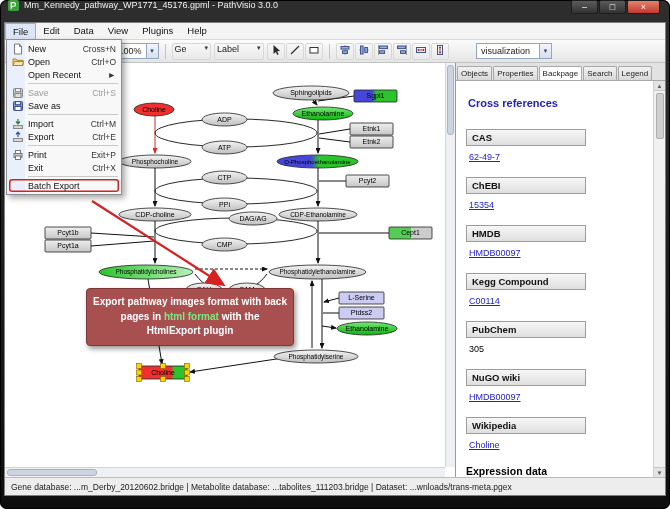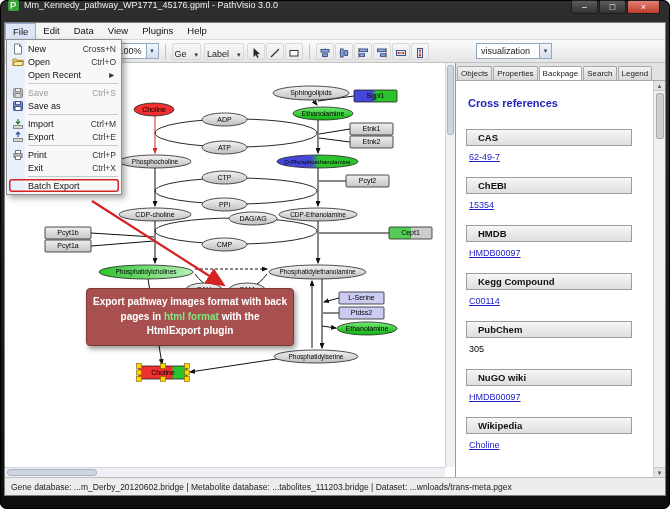--- a/index.html
+++ b/index.html
@@ -9,21 +9,21 @@
 .app-icon{display:inline-flex;margin-right:5px}
 .win-btns{margin-left:auto;display:flex;gap:1px;margin-right:2px}
 .wb{width:27px;height:14px;display:flex;align-items:center;justify-content:center;font-size:9px;color:#fff;background:linear-gradient(#5c5c5c,#323232);border:1px solid #1d1d1d;border-radius:2px;cursor:default}
 .wb.close{background:linear-gradient(#e28273,#bf3a2b);width:33px}
 .content{position:absolute;left:4px;right:4px;top:22px;bottom:13px;display:flex;flex-direction:column;background:#f0f0f0;border:1px solid #7e7e7e}
 .menubar{height:17px;display:flex;align-items:flex-start;background:#f4f4f4;border-bottom:1px solid #d9d9d9;font-size:9.5px;color:#111}
 .menu-item{padding:2px 7px;display:flex;align-items:center}
 .menu-item.open{background:#dce6f7;border:1px solid #98aed2}
 .toolbar{height:23px;display:flex;align-items:center;gap:3px;padding:0 5px;background:linear-gradient(#fcfcfc,#e5e5e5);border-bottom:1px solid #c2c2c2;font-size:9px;color:#222;overflow:hidden}
 .tb-group{display:flex;gap:1px}
-.tb-btn{height:17px;min-width:17px;display:flex;align-items:flex-end;justify-content:center;background:transparent;border:1px solid #d7d7d7;border-radius:2px;padding:0 2px;font-size:9px;gap:8px;color:#222}
+.tb-btn{height:17px;min-width:17px;display:flex;align-items:flex-start;justify-content:center;background:transparent;border:1px solid #d7d7d7;border-radius:2px;padding:0 2px;font-size:9px;gap:18px;color:#222}
 .tb-btn .dd{font-size:7px;color:#333}
 .tb-sep{width:1px;height:15px;background:#c3c3c3;margin:0 3px}
 .tb-label{margin:0 2px 0 4px}
 .combo{display:inline-flex;align-items:center;height:16px;background:#fff;border:1px solid #93a6c4;font-size:9px}
 .combo-val{padding:0 4px;min-width:30px}
 .combo-arrow{width:12px;align-self:stretch;display:flex;align-items:center;justify-content:center;background:linear-gradient(#f4f6fa,#d7dfeb);border-left:1px solid #93a6c4;font-size:7px;color:#34476b}
 .combo.vis{margin-left:auto;margin-right:108px}
 .combo.vis .combo-val{min-width:62px}
 .main{flex:1;display:flex;min-height:0}
 .canvas{flex:1;position:relative;background:#fff;border-right:1px solid #9a9a9a;overflow:hidden}
@@ -33,21 +33,21 @@
 .canvas-vscroll .thumb{position:absolute;left:1px;right:1px;top:2px;height:70px;background:#cdd4e0;border:1px solid #aab3c4;border-radius:3px}
 .canvas-hscroll{position:absolute;left:0;right:10px;bottom:0;height:10px;background:#eef0f4;border-top:1px solid #cfd4dd}
 .canvas-hscroll .thumb{position:absolute;top:1px;bottom:1px;left:2px;width:90px;background:#cdd4e0;border:1px solid #aab3c4;border-radius:3px}
 .sidepanel{width:209px;display:flex;flex-direction:column;background:#ececec}
 .tabs{display:flex;align-items:flex-end;height:17px;padding:2px 1px 0;background:#e2e2e2;font-size:8px;color:#222}
 .tab{padding:2px 3px;margin-right:1px;background:linear-gradient(#f2f2f2,#d8d8d8);border:1px solid #a8a8a8;border-bottom:none;border-radius:2px 2px 0 0;white-space:nowrap}
 .tab.active{background:#fff;position:relative;top:1px;padding-bottom:3px}
 .panel-body{flex:1;position:relative;background:#fff;border-top:1px solid #a8a8a8;padding:8px 24px 6px 10px;overflow:hidden}
 .xref-heading{color:#2222bb;font-weight:bold;font-size:11px;margin:8px 0 20px 2px}
 .xref-sec{margin-bottom:15px}
-.xref-head{width:166px;background:linear-gradient(#f7f7f7,#dedede);border:1px solid #9c9c9c;font-size:9.5px;font-weight:bold;color:#111;padding:2px 11px}
+.xref-head{width:120px;background:linear-gradient(#f7f7f7,#dedede);border:1px solid #9c9c9c;font-size:9.5px;font-weight:bold;color:#111;padding:2px 5px}
 .xref-val{font-size:9px;margin:6px 0 0 3px;color:#000}
 .xref-val.link{color:#2222cc;text-decoration:underline}
 .expr-heading{font-size:10.5px;font-weight:bold;margin-top:2px;color:#000}
 .vscroll{position:absolute;top:0;right:0;bottom:0;width:12px;background:#f1f1f1;border-left:1px solid #d0d0d0;display:flex;flex-direction:column;align-items:center;font-size:6px;color:#555}
 .sb-btn{height:10px;display:flex;align-items:center;justify-content:center;width:100%;background:#e3e3e3;border-bottom:1px solid #c9c9c9}
 .sb-btn.bottom{margin-top:auto;border-top:1px solid #c9c9c9;border-bottom:none}
 .sb-thumb{width:8px;height:46px;background:#cfcfcf;border:1px solid #adadad;border-radius:2px;margin-top:2px}
 .statusbar{height:18px;background:#ededed;border-top:1px solid #bdbdbd;font-size:8.5px;color:#1a1a1a;display:flex;align-items:center;padding:0 6px;white-space:nowrap;overflow:hidden}
 .file-menu{position:absolute;left:6px;top:39px;width:116px;background:linear-gradient(to right,#e9effb 0,#e9effb 18px,#f8f8f8 18px);border:1px solid #8f8f8f;box-shadow:3px 3px 6px rgba(0,0,0,.35);padding:2px;z-index:40;font-size:9px;color:#111}
 .fm-item{display:flex;align-items:center;height:13px;padding-right:3px}
@@ -460,20 +460,21 @@
               </div>
               <div class="xref-sec">
                 <div class="xref-head">NuGO wiki</div>
                 <div class="xref-val link">HMDB00097</div>
               </div>
               <div class="xref-sec">
                 <div class="xref-head">Wikipedia</div>
                 <div class="xref-val link">Choline</div>
               </div>
             </div>
+          <div class="expr-heading">Expression data</div>
           <div class="vscroll">
             <span class="sb-btn">▲</span>
             <div class="sb-thumb"></div>
             <span class="sb-btn bottom">▼</span>
           </div>
         </div>
       </div>
     </div>
 
     <div class="statusbar">
@@ -568,21 +569,21 @@
         <span class="fm-ico">
           <span class="ic">
             <svg viewBox="0 0 12 12">
               <rect x="2" y="4.5" width="8" height="4" fill="#c9c9c9" stroke="#777"></rect>
               <rect x="3.5" y="1.5" width="5" height="3" fill="#fff" stroke="#777"></rect>
               <rect x="3.5" y="7" width="5" height="3.5" fill="#fff" stroke="#777"></rect>
             </svg>
           </span>
         </span>
         <span class="fm-label">Print</span>
-        <span class="fm-shortcut">Ctrl+P</span>
+        <span class="fm-shortcut">Exit+P</span>
       </div>
       <div class="fm-item">
         <span class="fm-ico"></span>
         <span class="fm-label">Exit</span>
         <span class="fm-shortcut">Ctrl+X</span>
       </div>
       <div class="fm-sep"></div>
       <div class="fm-item highlighted">
         <span class="fm-ico"></span>
         <span class="fm-label">Batch Export</span>

